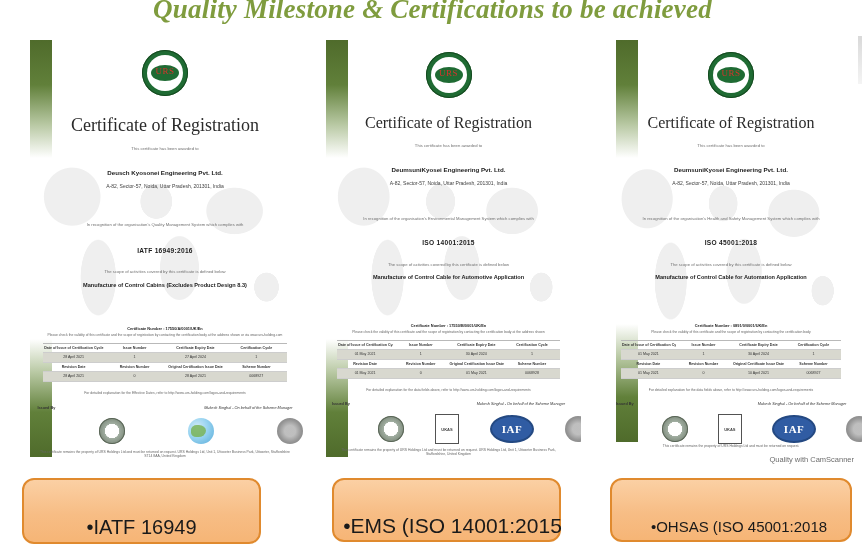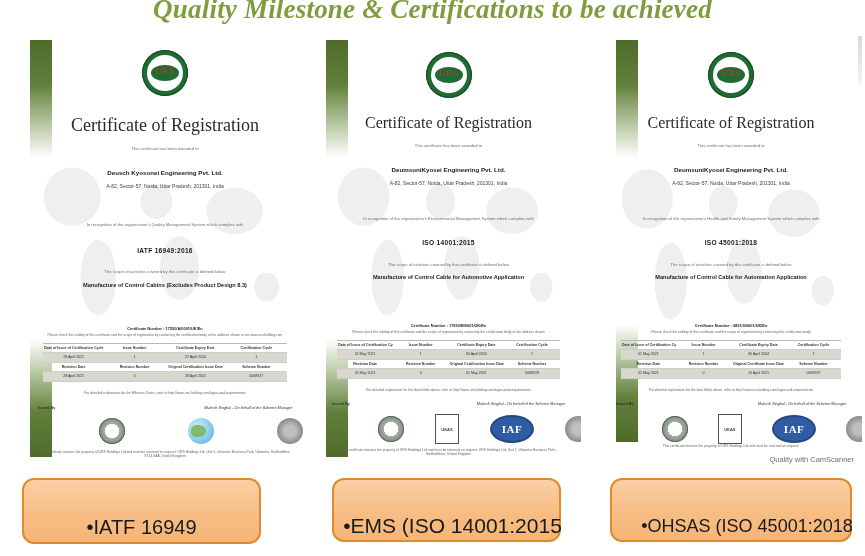--- a/index.html
+++ b/index.html
@@ -155,21 +155,21 @@
     color:#1a1a1a;
   }
   .caption span{
     white-space:nowrap;font-size:20px;font-family:"Liberation Sans",sans-serif;margin-top:32px;
   }
   .cap1{left:22px;top:478px;width:235px;height:62px;}
   .cap1 span{font-size:20px;}
   .cap2{left:332px;top:478px;width:225px;height:60px;}
   .cap2 span{font-size:21px;position:relative;left:6px;}
   .cap3{left:610px;top:478px;width:238px;height:60px;}
-  .cap3 span{font-size:18px;position:relative;left:16px;}
+  .cap3 span{font-size:15px;position:relative;left:8px;}
 </style>
 </head>
 <body>
 
 <div class="slide">
 
   <div class="title">Quality Milestone &amp; Certifications to be achieved</div>
 
   <div class="certs">
 

